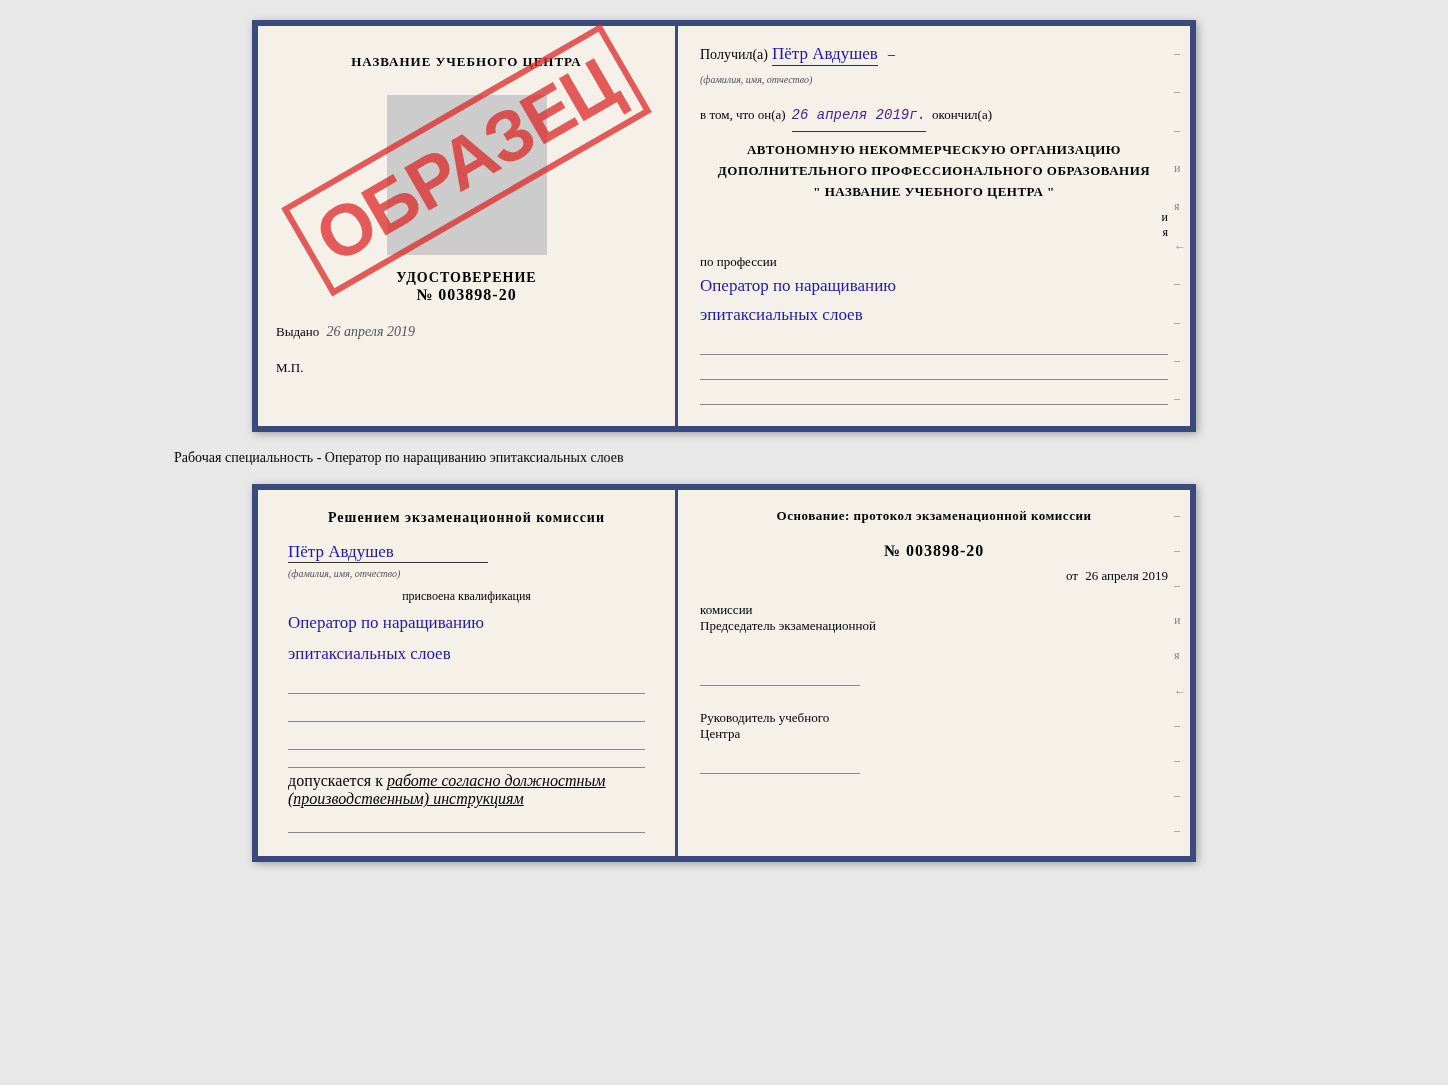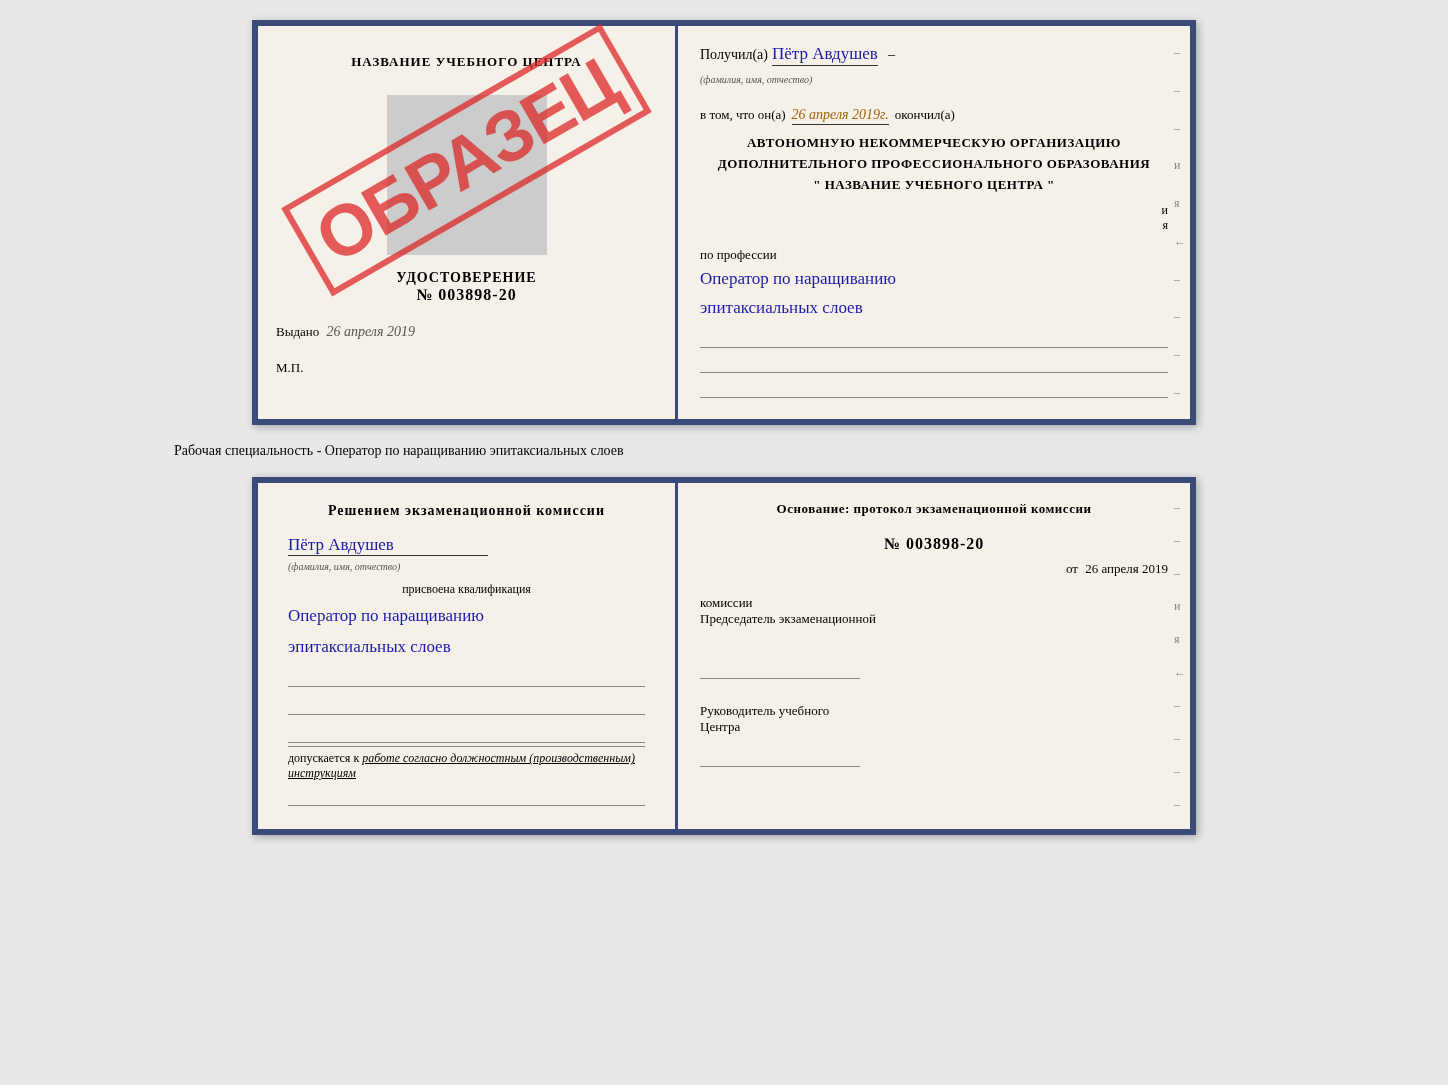--- a/index.html
+++ b/index.html
@@ -154,26 +154,26 @@
     .vtom-line {
       font-size: 13px;
       margin-top: 14px;
       margin-bottom: 6px;
       display: flex;
       align-items: baseline;
       gap: 6px;
     }
 
     .date-handwritten {
-      font-family: Liberation Serif, serif;
-      font-size: 14px;
-      color: #a16207;
+      font-family: Liberation Mono, monospace;
+      font-size: 14px;
+      color: #4c1d95;
       font-style: italic;
       border-bottom: 1px solid #333;
-      padding-bottom: 1px;
+      padding-bottom: 8px;
     }
 
     .org-block {
       text-align: center;
       font-size: 13px;
       font-weight: bold;
       letter-spacing: 0.5px;
       line-height: 1.6;
       margin: 8px 0;
       text-transform: uppercase;
@@ -243,22 +243,22 @@
     }
 
     .qual-handwritten {
       font-family: 'Segoe Script', 'Comic Sans MS', cursive;
       font-size: 17px;
       color: #1a1aaa;
       line-height: 1.8;
     }
 
     .dopuskaetsya-line {
-      font-size: 12px;
-      margin-top: 0;
+      font-size: 16px;
+      margin-top: 14px;
       border-top: 1px solid #888;
       padding-top: 4px;
     }
 
     .work-italic {
       font-style: italic;
       text-decoration: underline;
     }
 
     

